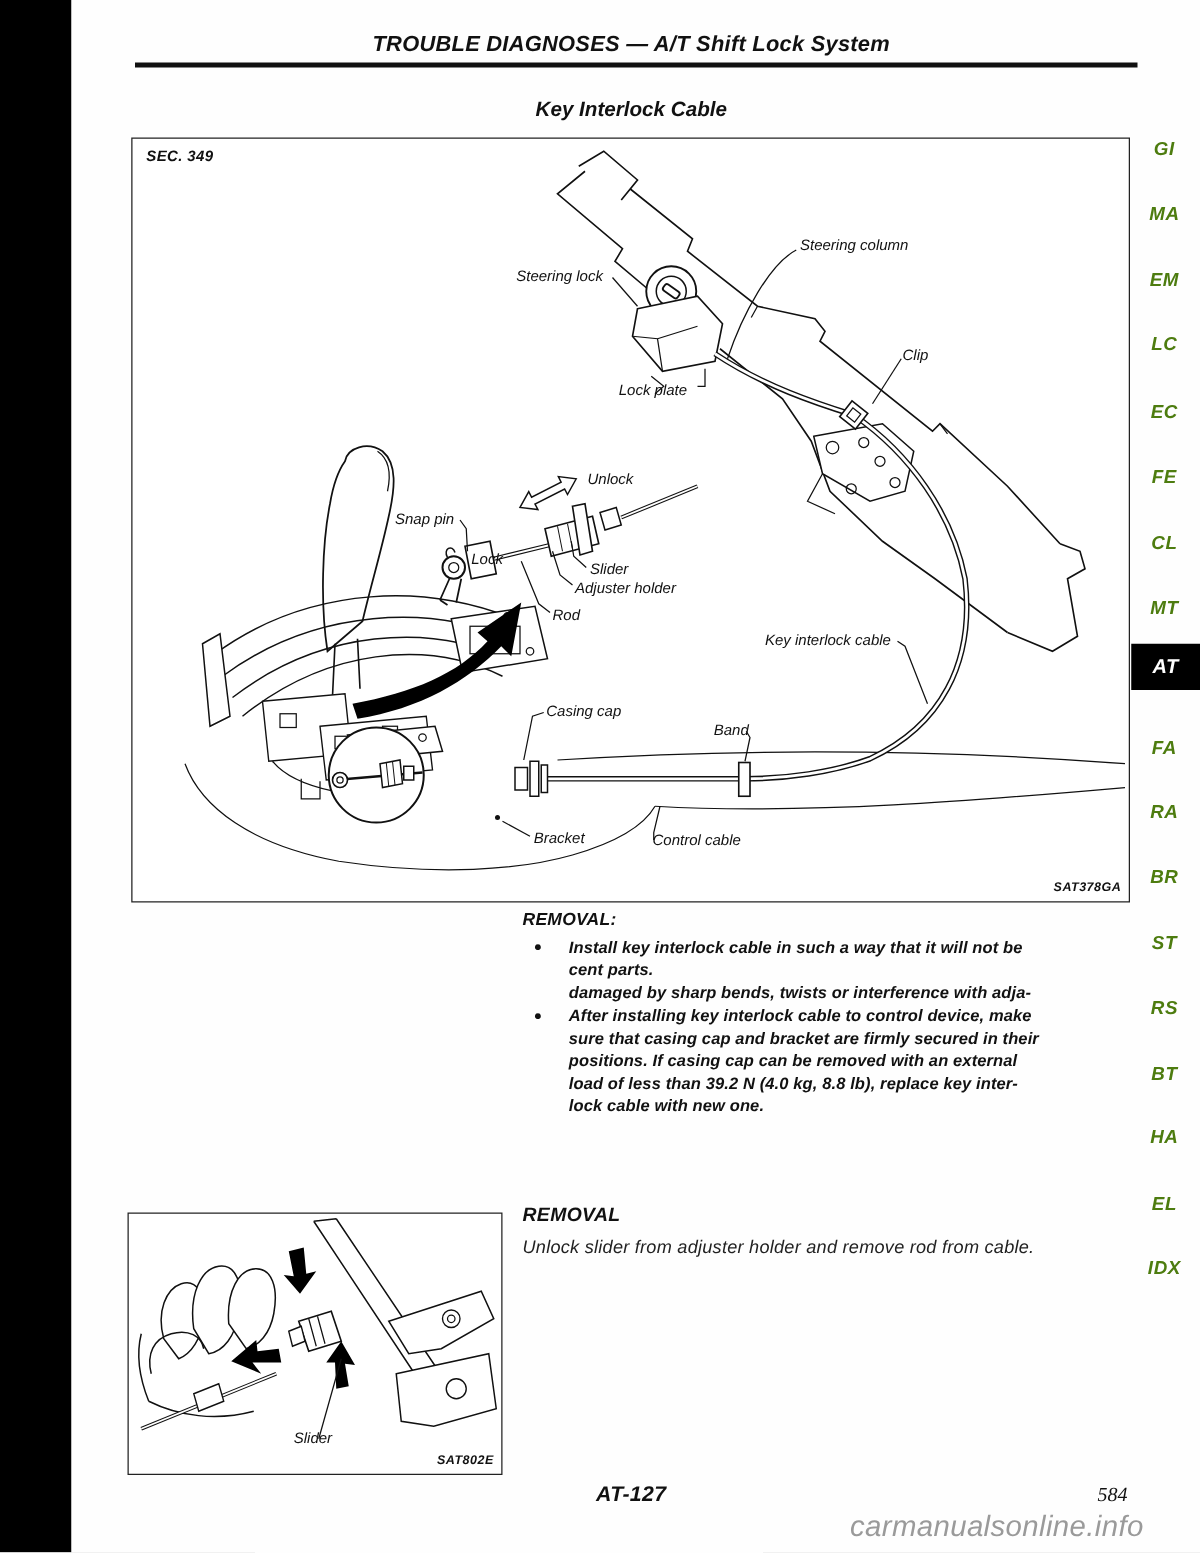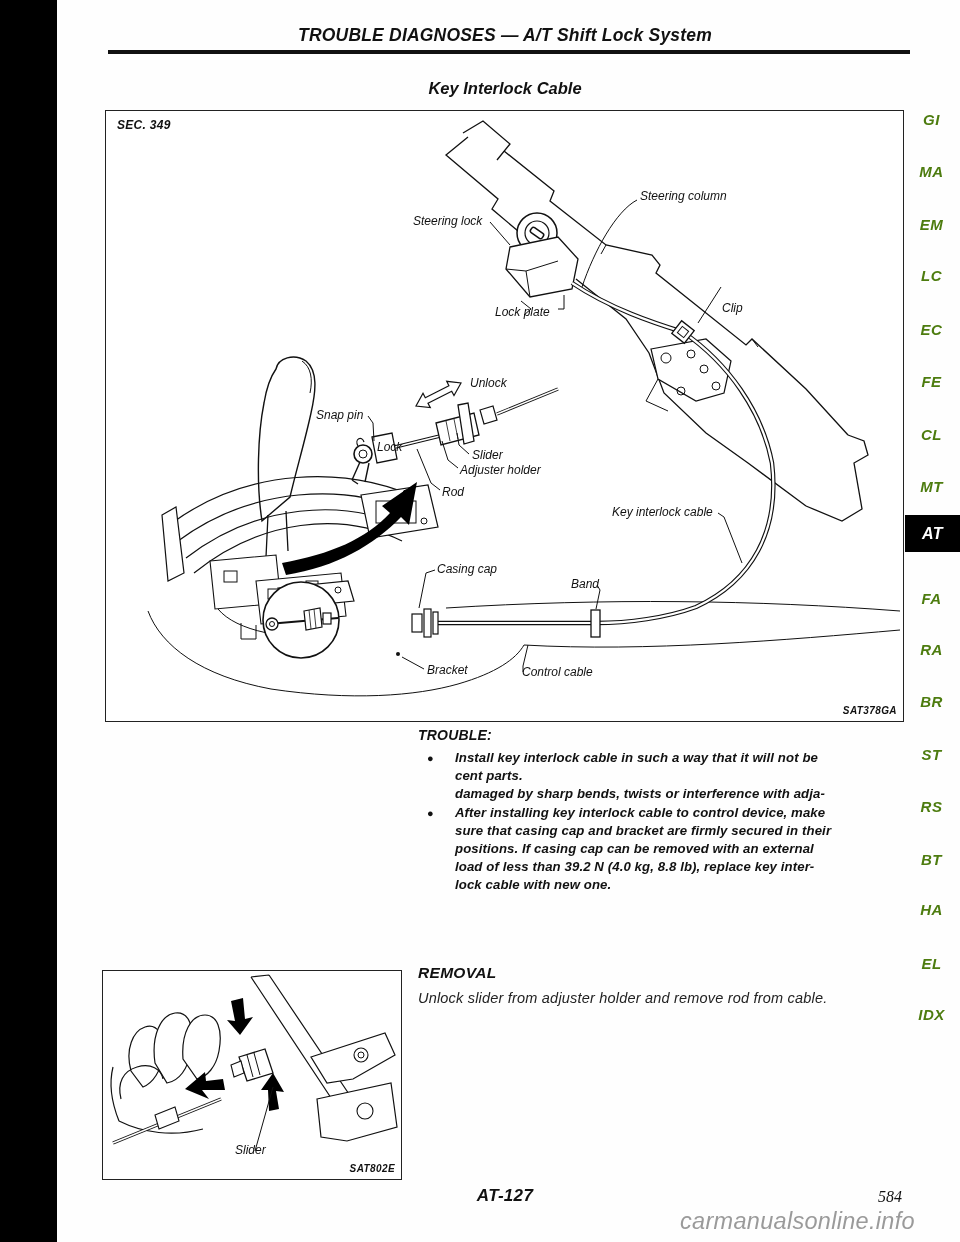--- a/index.html
+++ b/index.html
@@ -167,21 +167,21 @@
         <path d="M491,474 L494,479 L490,498"></path>
         <path d="M318,558 L296,546"></path>
         <path d="M417,561 L417,555 L422,534"></path>
       </g>
       <circle cx="292" cy="543" r="2" fill="#111"></circle>
     </svg>
 
     <div class="dlabel sec-label abs">SEC. 349</div>
     <div class="dlabel" style="left:307px;top:103px;">Steering lock</div>
     <div class="dlabel" style="left:534px;top:78px;">Steering column</div>
-    <div class="dlabel" style="left:616px;top:166px;margin-top:24px;">Clip</div>
+    <div class="dlabel" style="left:616px;top:166px;">Clip</div>
     <div class="dlabel" style="left:389px;top:194px;">Lock plate</div>
     <div class="dlabel" style="left:364px;top:265px;">Unlock</div>
     <div class="dlabel" style="left:271px;top:285px;margin-top:44px;">Lock</div>
     <div class="dlabel" style="left:210px;top:297px;">Snap pin</div>
     <div class="dlabel" style="left:366px;top:337px;">Slider</div>
     <div class="dlabel" style="left:354px;top:352px;">Adjuster holder</div>
     <div class="dlabel" style="left:336px;top:374px;">Rod</div>
     <div class="dlabel" style="left:506px;top:394px;">Key interlock cable</div>
     <div class="dlabel" style="left:331px;top:451px;">Casing cap</div>
     <div class="dlabel" style="left:465px;top:466px;">Band</div>
@@ -205,21 +205,21 @@
     <div class="code" style="top:693px">BR</div>
     <div class="code" style="top:746px">ST</div>
     <div class="code" style="top:798px">RS</div>
     <div class="code" style="top:851px">BT</div>
     <div class="code" style="top:901px">HA</div>
     <div class="code" style="top:955px">EL</div>
     <div class="code" style="top:1006px">IDX</div>
   </div>
 
   <div class="abs caution">
-    <div class="c-head">TROUBLE:</div>
+    <div class="c-head">REMOVAL:</div>
     <div class="b-row">
       <span class="b-marker">●</span>
       <span class="b-lines">
         <span class="cline" style="display:block">Install key interlock cable in such a way that it will not be</span>
         <span class="cline" style="display:block">cent parts.</span>
         <span class="cline" style="display:block">damaged by sharp bends, twists or interference with adja-</span>
       </span>
     </div>
     <div class="b-row">
       <span class="b-marker">●</span>

